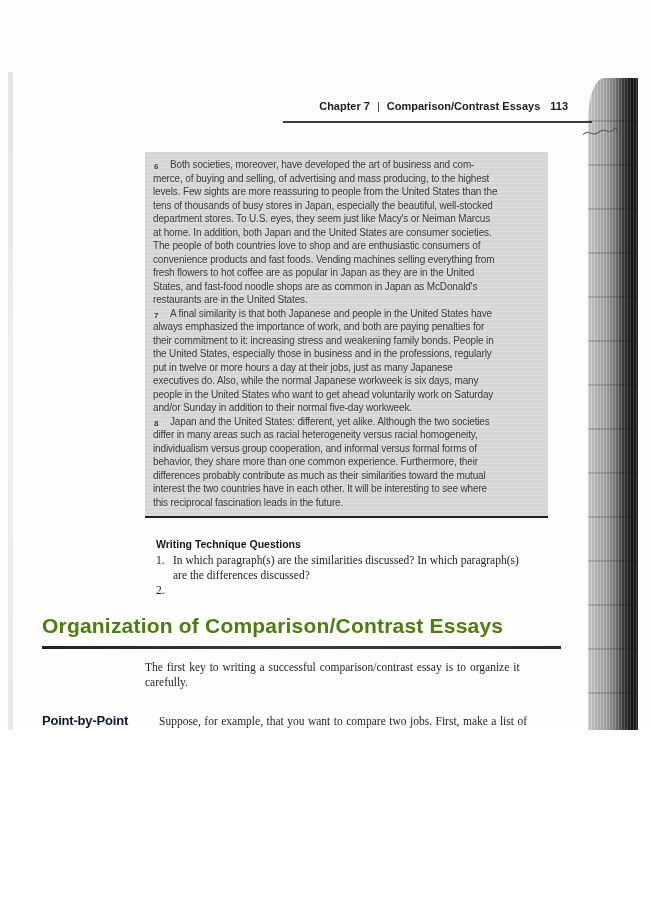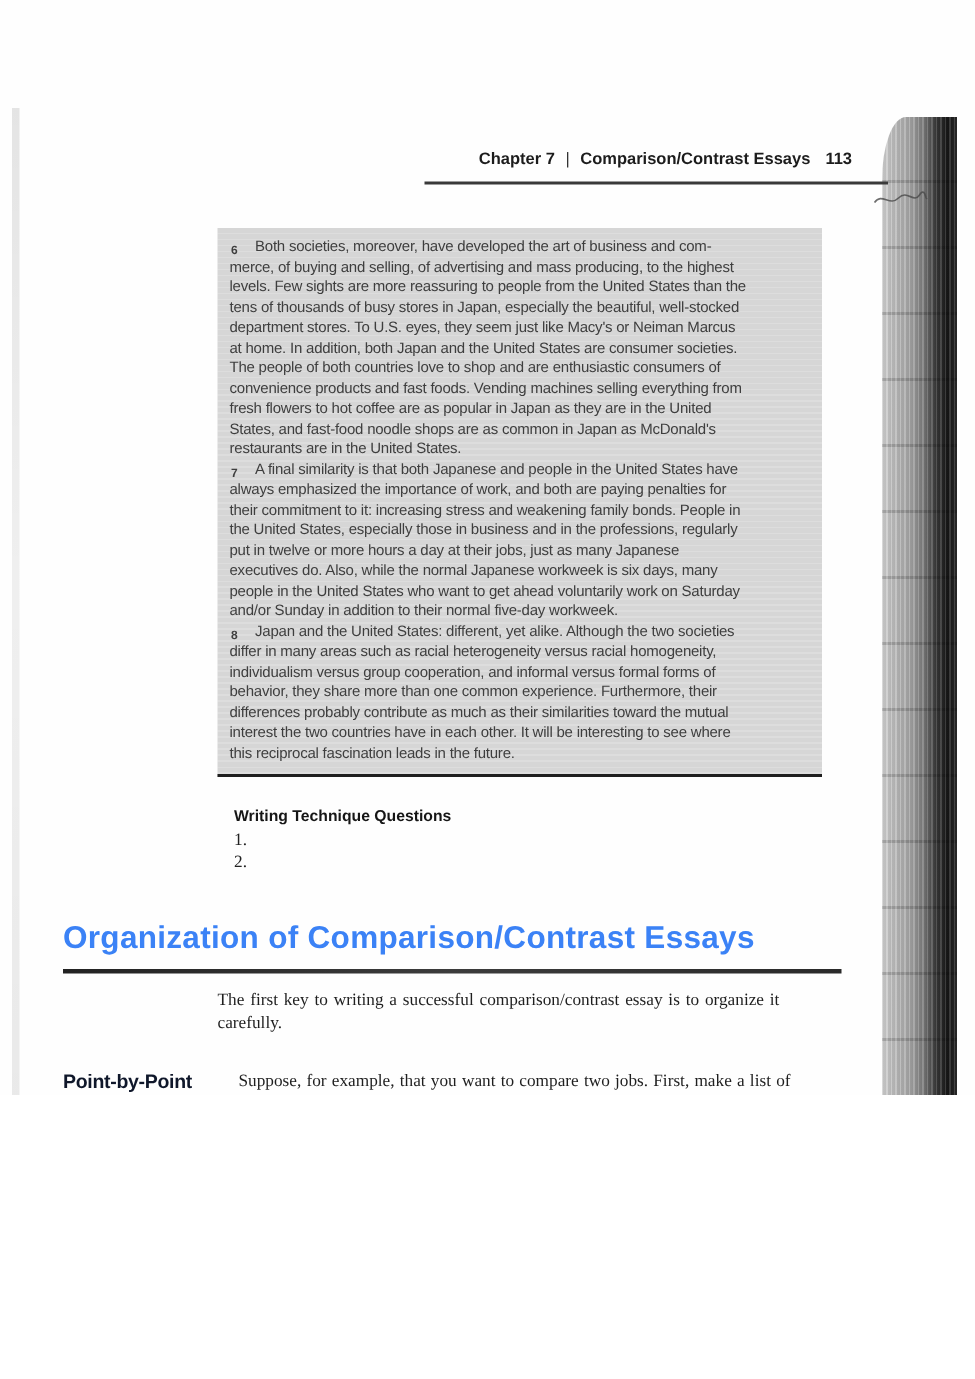--- a/index.html
+++ b/index.html
@@ -89,21 +89,21 @@
     font-size:11.5px;line-height:15px;color:#222;
   }
   .question .qnum{flex:0 0 17px;}
   .question .qtext{white-space:pre-line;}
 
   
   .section-heading{
     position:absolute;left:42px;top:614px;width:560px;
     font-family:"Liberation Sans", sans-serif;
     font-weight:bold;font-size:21px;letter-spacing:0.2px;
-    color:#3b82f6;white-space:nowrap;
+    color:#4d7c0f;white-space:nowrap;
   }
   .section-rule{
     position:absolute;left:42px;top:646px;width:519px;height:3px;
     background:linear-gradient(90deg,#222 0%, #3c3c3c 50%, #2a2a2a 100%);
   }
 
   
   .intro-para{
     position:absolute;left:145px;top:660px;width:442px;
     font-family:"Liberation Serif", serif;
@@ -177,20 +177,22 @@
 differences probably contribute as much as their similarities toward the mutual
 interest the two countries have in each other. It will be interesting to see where
 this reciprocal fascination leads in the future.</span>
     </p>
   </div>
 
   <div class="wtq">
     <p class="wtq-heading">Writing Technique Questions</p>
     <div class="question">
       <span class="qnum">1.</span>
+      <span class="qtext">In which paragraph(s) are the similarities discussed? In which paragraph(s)
+are the differences discussed?</span>
     </div>
     <div class="question">
       <span class="qnum">2.</span>
     </div>
   </div>
 
   <div class="section-heading">Organization of Comparison/Contrast Essays</div>
   <div class="section-rule"></div>
 
   <div class="intro-para">The first key to writing a successful comparison/contrast essay is to organize it

